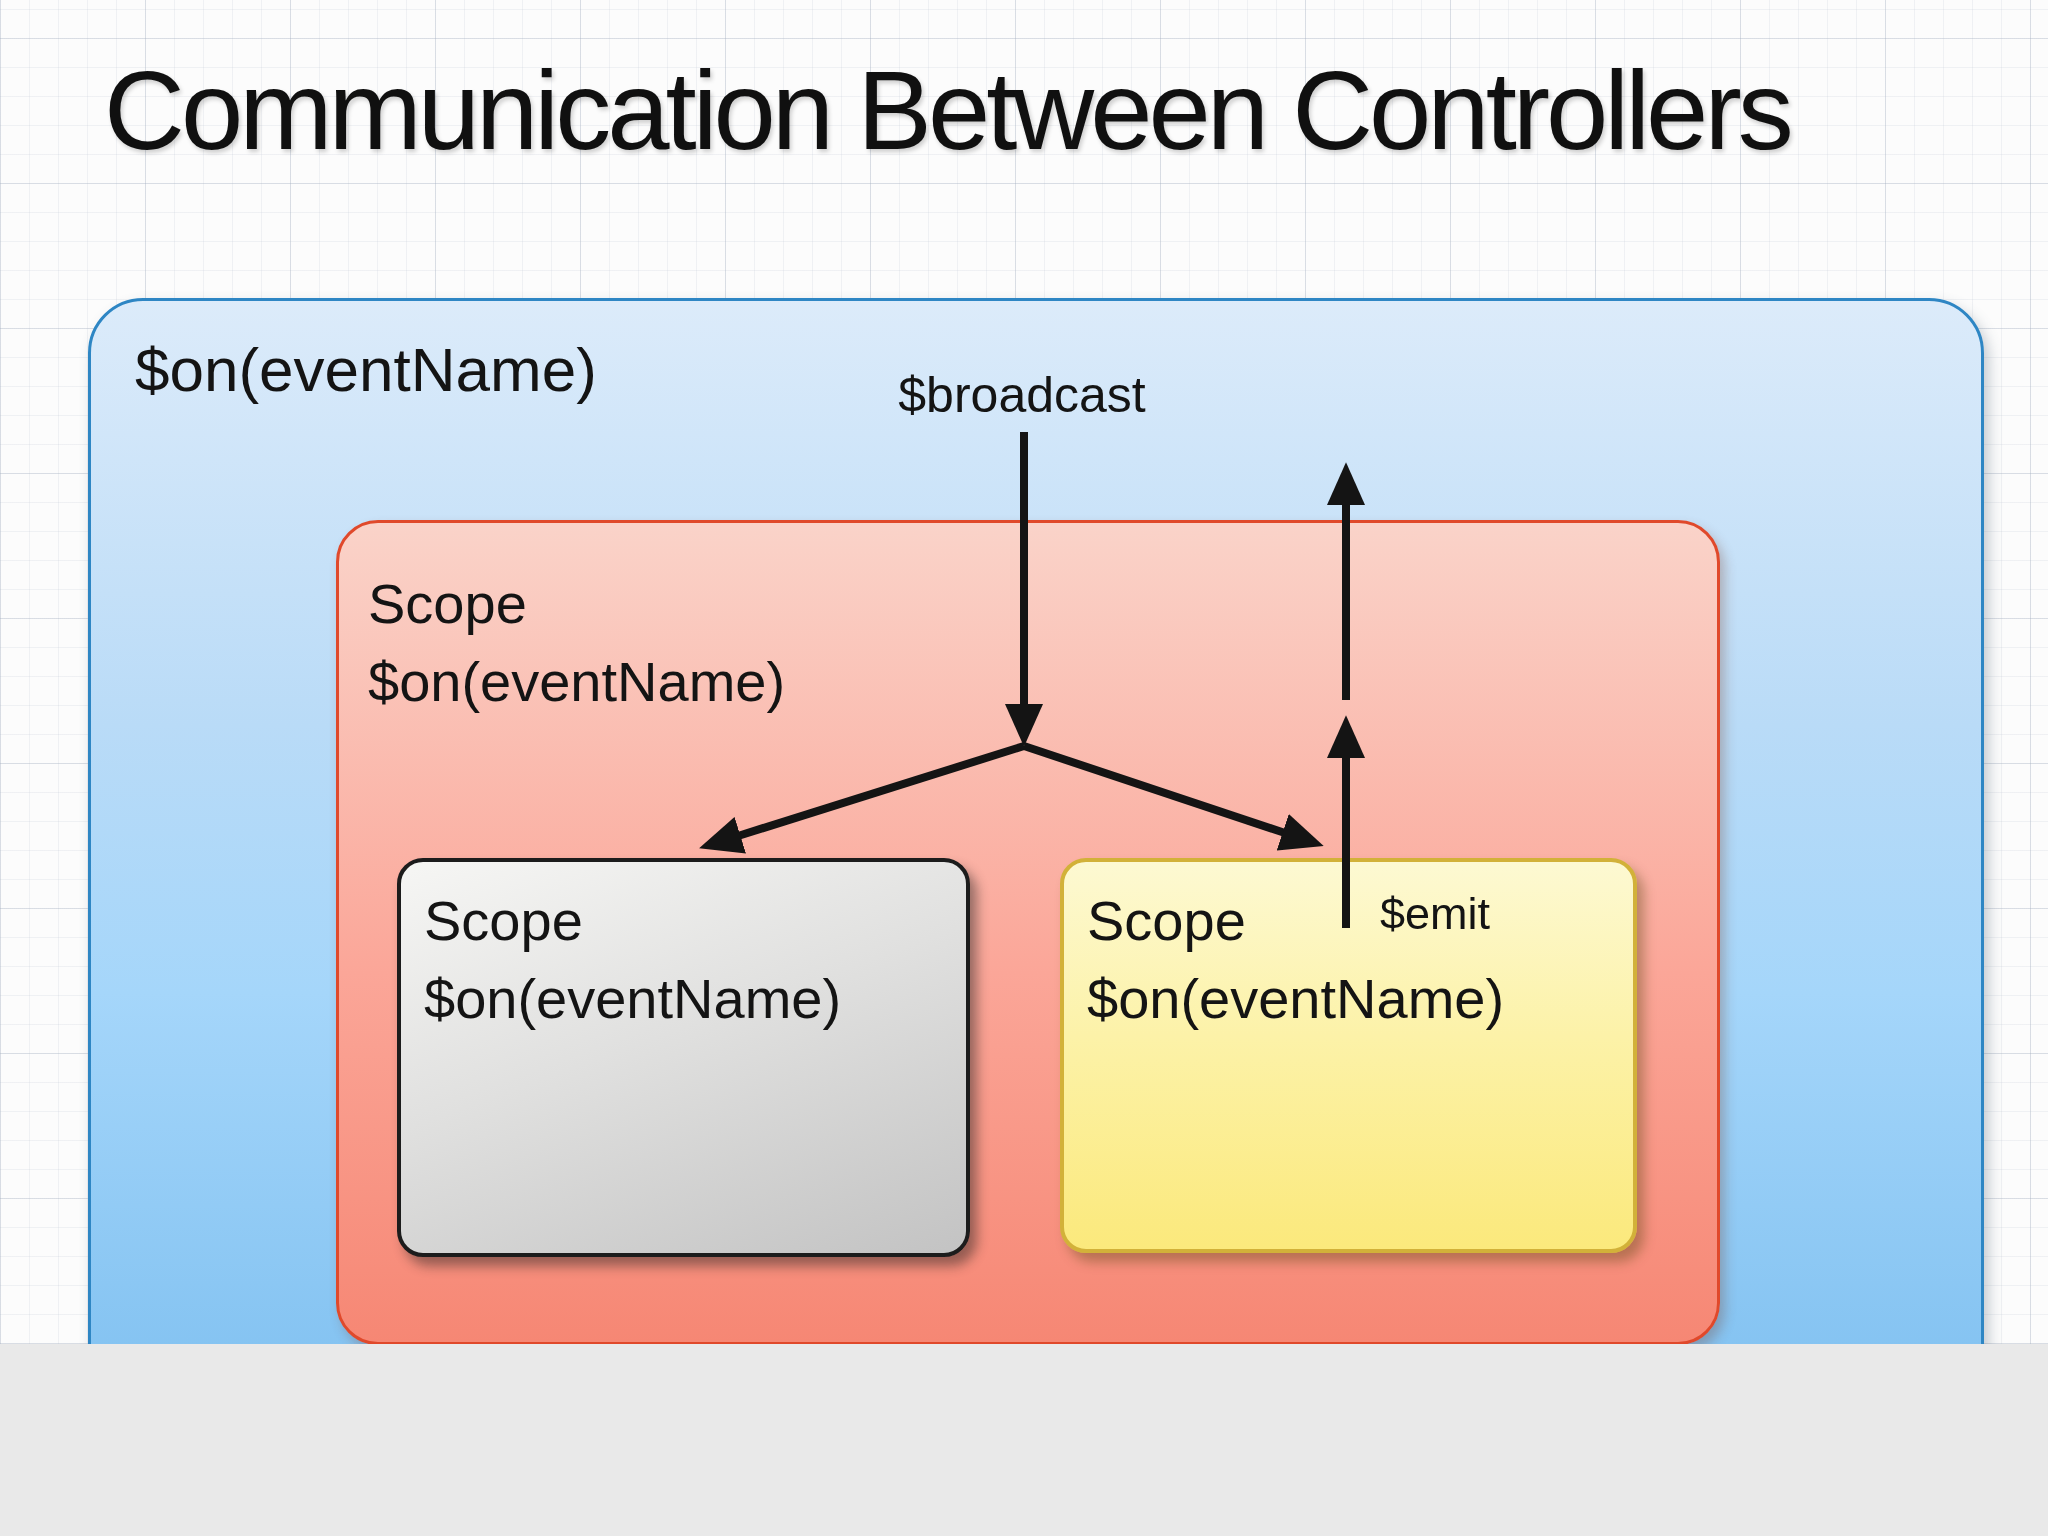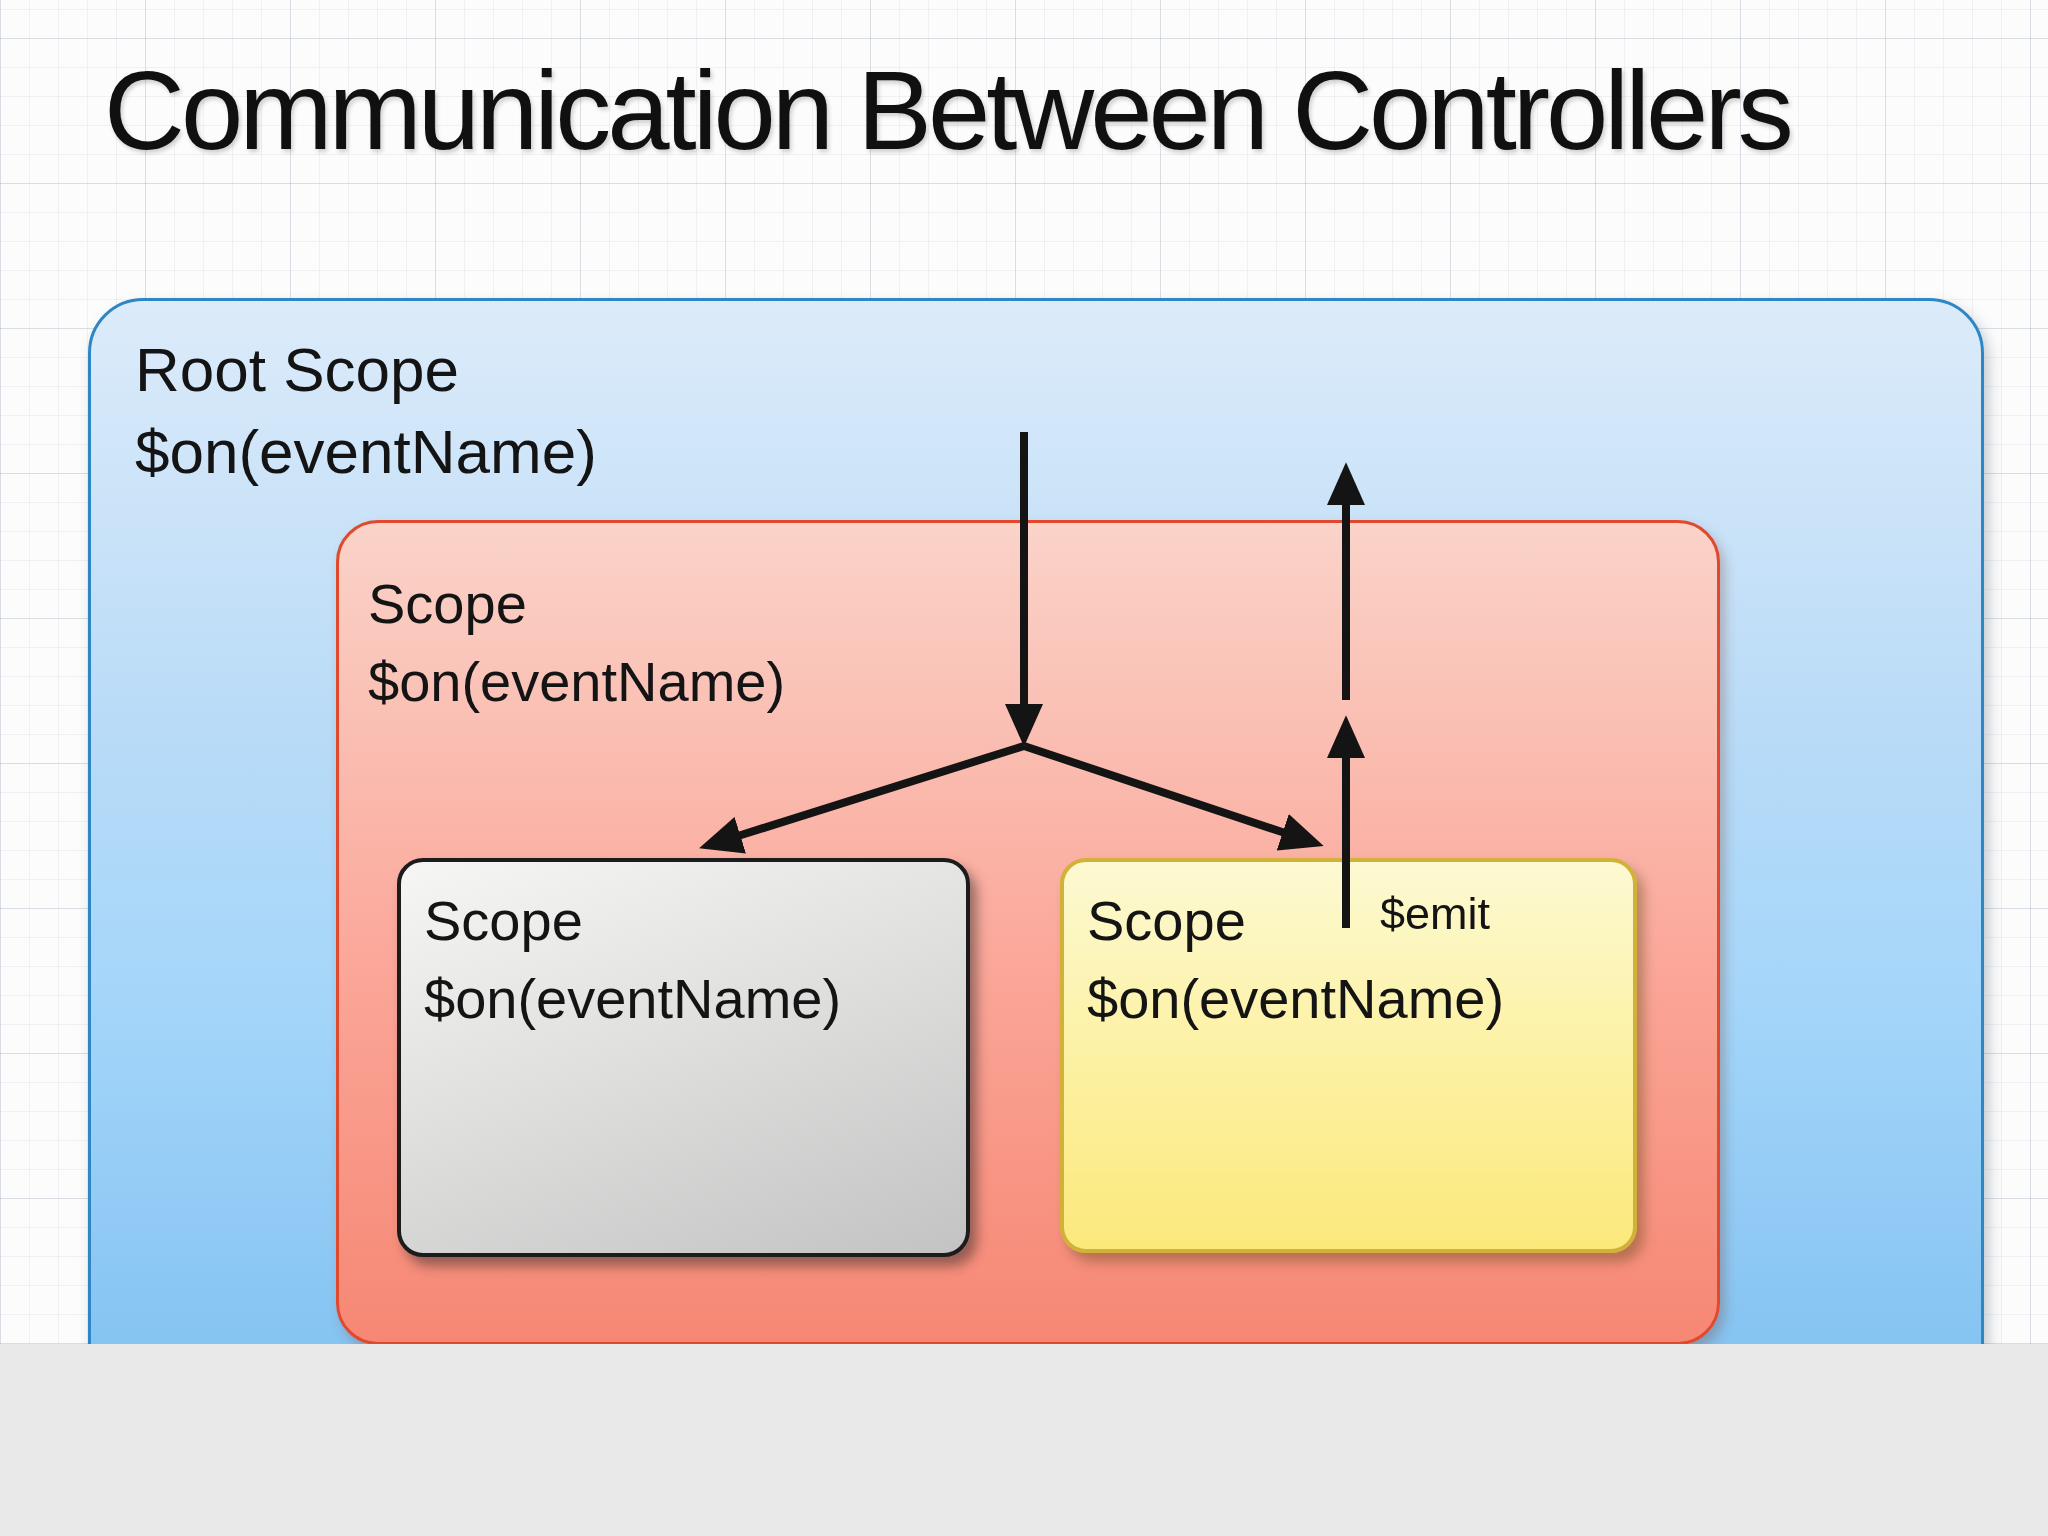--- a/index.html
+++ b/index.html
@@ -75,21 +75,20 @@
 </style>
 </head>
 <body>
 
 <div class="stage">
 
   <h1 class="title">Communication Between Controllers</h1>
 
   <div class="box box-root">
     <div class="box-label label-root">
-      <div>Root Scope</div>
       <div>$on(eventName)</div>
     </div>
   </div>
 
   <div class="box box-parent">
     <div class="box-label label-parent">
       <div>Scope</div>
       <div>$on(eventName)</div>
     </div>
   </div>
@@ -101,20 +100,21 @@
     </div>
   </div>
 
   <div class="box box-child-right">
     <div class="box-label label-child">
       <div>Scope</div>
       <div>$on(eventName)</div>
     </div>
   </div>
 
+  <div class="float-label broadcast-label">$broadcast</div>
   <div class="float-label emit-label">$emit</div>
 
   <svg class="arrows" width="2048" height="1536" viewBox="0 0 2048 1536">
     <defs>
       <marker id="ah" markerUnits="strokeWidth" markerWidth="5.4" markerHeight="4.8" refX="0.3" refY="2.4" orient="auto">
         <path d="M0,0 L5.4,2.4 L0,4.8 Z" style="fill:var(--arrow)"></path>
       </marker>
     </defs>
     <line x1="1024" y1="432" x2="1024" y2="706" marker-end="url(#ah)"></line>
     <line x1="1024" y1="746" x2="738" y2="836" marker-end="url(#ah)"></line>

